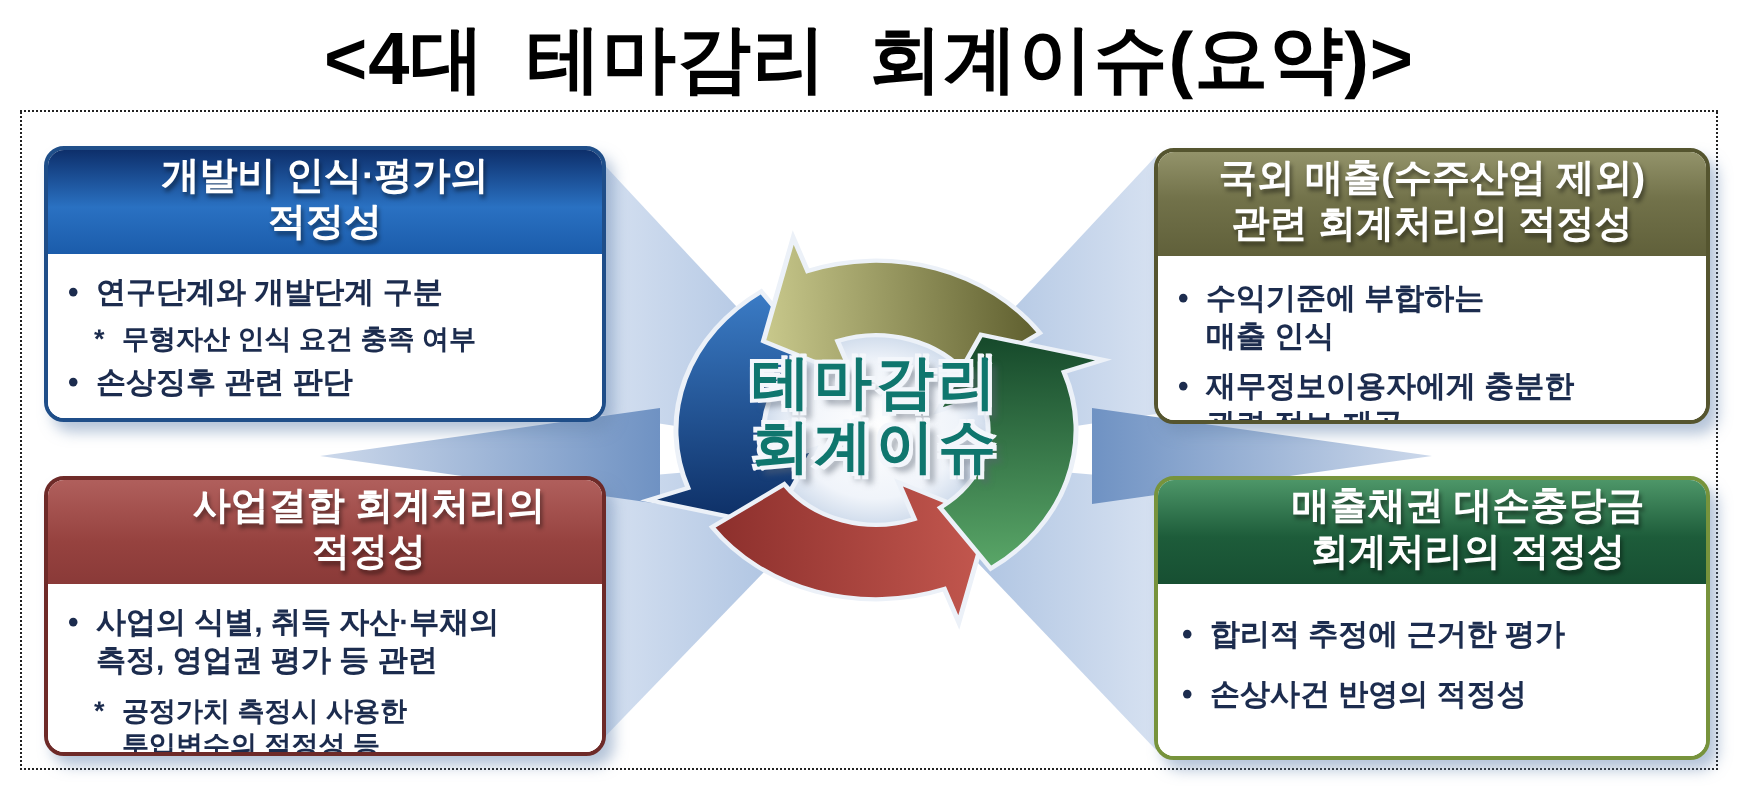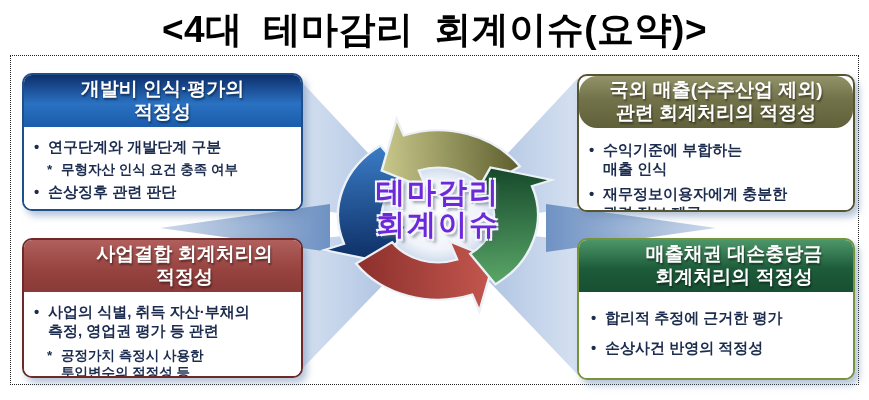--- a/index.html
+++ b/index.html
@@ -7,37 +7,37 @@
          font-family:"Liberation Sans","DejaVu Sans",sans-serif;}
   .title{position:absolute;top:5px;left:0;right:0;text-align:center;
          font-size:37px;font-weight:bold;color:#000;word-spacing:10px;letter-spacing:.5px;}
   .frame{position:absolute;left:10px;top:55px;width:847px;height:328px;
          border:1px dotted #222;z-index:0;}
   .beams,.ring{position:absolute;}
   .beams{left:10px;top:55px;z-index:1;}
   .ring{left:308px;top:105px;z-index:2;}
   .center-label{position:absolute;left:328px;top:176px;width:220px;z-index:3;
          text-align:center;font-size:29px;font-weight:bold;letter-spacing:2px;line-height:1.12;
-         color:#6d28d9;white-space:pre-line;
+         color:#0f766e;white-space:pre-line;
          text-shadow:-2px -2px 0 #f3f6fb, 2px -2px 0 #f3f6fb, -2px 2px 0 #f3f6fb,
                      2px 2px 0 #f3f6fb, 4px 4px 3px rgba(90,100,115,.6);}
   .box{position:absolute;z-index:4;border-radius:10px;border:2px solid;background:#fff;
        box-shadow:4px 5px 7px rgba(110,140,180,.5);display:flex;flex-direction:column;overflow:hidden;}
   .box-header{color:#fff;font-weight:bold;font-size:19px;line-height:1.2;text-align:center;
        display:flex;align-items:center;justify-content:center;white-space:pre-line;
        flex:0 0 52px;text-shadow:1px 2px 2px rgba(0,0,0,.45);}
   .box-body{flex:1;padding:6px 6px 4px 10px;background:#fff;}
   .item{display:flex;font-size:15px;font-weight:bold;color:#1c2c4e;line-height:1.24;margin:5px 0;}
   .item .bul{width:14px;flex:none;}
   .item.sub{font-size:13.5px;padding-left:13px;margin:2px 0;}
   .txt{white-space:pre-line;}
   .tl{left:22px;top:73px;width:277px;height:134px;border-color:#1f4e89;}
   .tl .box-header{background:linear-gradient(180deg,#0d2f6b 0%,#2a71c2 55%,#1b5cab 100%);}
   .tr{left:577px;top:74px;width:274px;height:134px;border-color:#55552f;}
-  .tr .box-header{background:linear-gradient(180deg,#93936a 0%,#72724a 45%,#60603a 100%);border-radius:18px;}
+  .tr .box-header{background:linear-gradient(180deg,#93936a 0%,#72724a 45%,#60603a 100%);}
   .bl{left:22px;top:238px;width:277px;height:136px;border-color:#6e2a28;}
   .bl .box-header{background:linear-gradient(180deg,#b05f5c 0%,#96423f 60%,#8a3a38 100%);padding-left:44px;}
   .br{left:577px;top:238px;width:274px;height:138px;border-color:#77933c;}
   .br .box-header{background:linear-gradient(180deg,#4d9668 0%,#1d5c3a 55%,#174f32 100%);padding-left:36px;}
   .tr .item{margin:7px 0;}
   .br .item{margin:11px 0 11px 2px;}
   .bl .item.sub{margin-top:8px;}
 </style>
 </head>
 <body>

